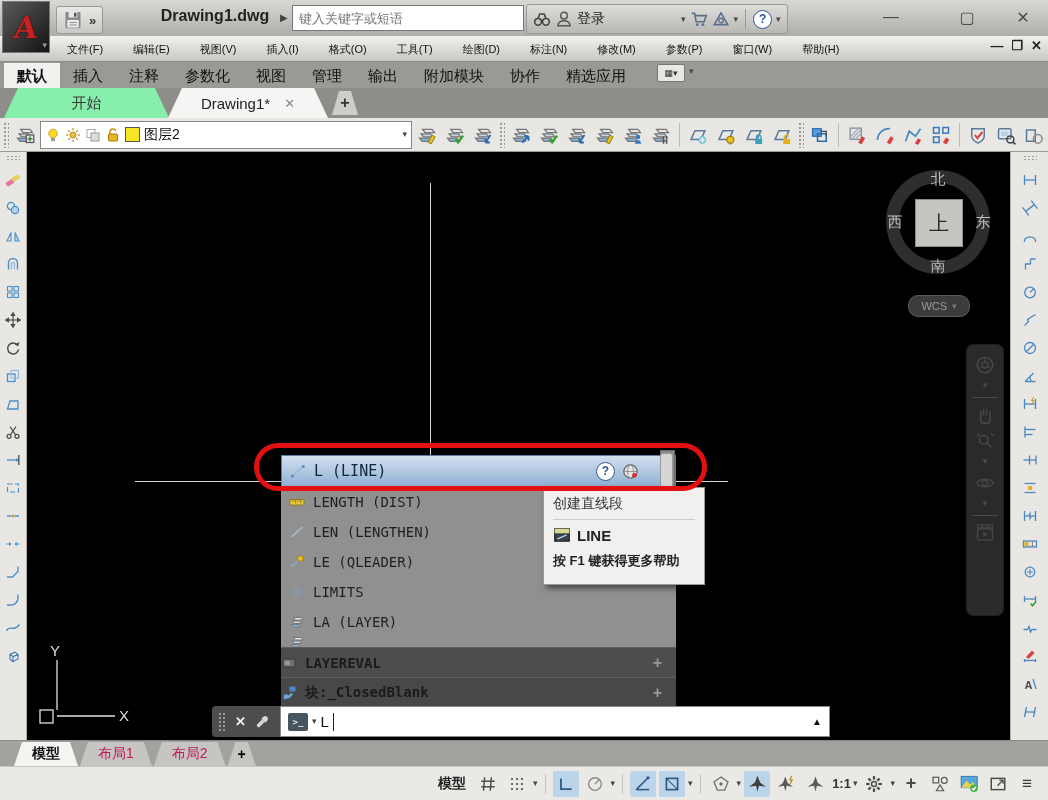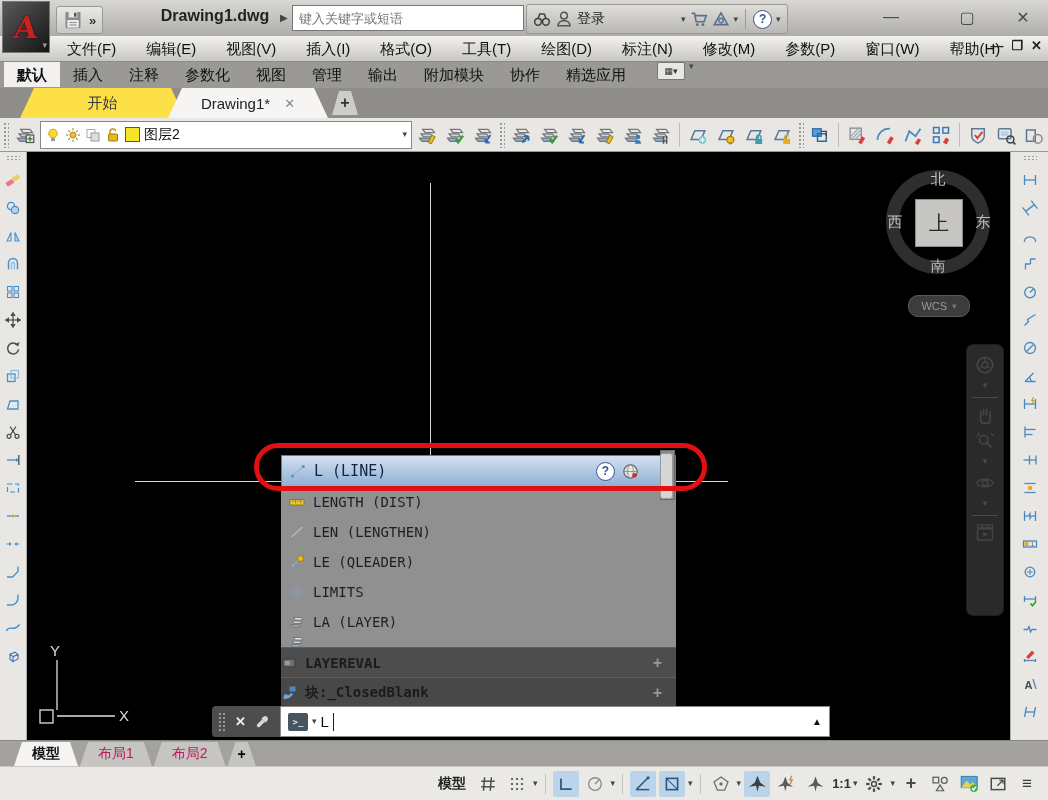--- a/index.html
+++ b/index.html
@@ -15,31 +15,31 @@
   .logo .a{font-size:30px;font-weight:bold;color:#c62222;text-shadow:0 0 2px #400;font-family:"DejaVu Serif",serif;transform:skewX(-6deg);}
   .logo .dd{position:absolute;right:2px;bottom:2px;color:#999;}
   .qat{left:56px;top:6px;height:26px;background:linear-gradient(#e9e8e5,#c9c8c5);border:1px solid #999;border-radius:3px;padding:0 6px;display:flex;align-items:center;gap:6px;}
   .title-text{left:140px;top:7px;width:150px;text-align:center;font-size:16px;font-weight:bold;color:#222;}
   .search{left:292px;top:5px;width:232px;height:26px;background:#fff;border:1px solid #777;box-sizing:border-box;color:#8a8a8a;font-size:13px;padding:0 6px;font-family:"Liberation Sans",sans-serif;}
   .tb-right{left:526px;top:4px;height:28px;display:flex;align-items:center;gap:4px;background:linear-gradient(#dedddA,#b9b8b5);border:1px solid #9a9996;border-radius:3px;padding:0 6px;}
   .signin{font-size:14px;color:#222;}
   .winbtn{width:46px;height:26px;font-size:16px;color:#4a4a4a;display:inline-flex;align-items:center;justify-content:center;}
   
   .menubar{left:0;top:36px;width:1048px;height:26px;background:linear-gradient(#f2f1ef,#c9c7c3);border-bottom:1px solid #8a8a87;display:flex;align-items:center;padding-left:52px;box-sizing:border-box;}
-  .menubar .mi{padding:0 15px;font-size:15px;color:#111;height:26px;line-height:26px;}
+  .menubar .mi{padding:0 15px;font-size:11px;color:#111;height:26px;line-height:26px;}
   .docbtns{position:absolute;right:6px;top:38px;display:flex;gap:8px;font-size:13px;font-weight:bold;color:#222;}
   
-  .ribbontabs{left:0;top:62px;width:1048px;height:26px;background:#9b9995;display:flex;align-items:flex-start;padding-left:4px;box-sizing:border-box;}
+  .ribbontabs{left:0;top:62px;width:1048px;height:26px;background:#9b9995;display:flex;align-items:center;padding-left:4px;box-sizing:border-box;}
   .rtab{padding:0 13px;font-size:15px;color:#111;height:25px;line-height:25px;}
   .rtab.active{background:#f2f1ef;font-weight:bold;}
   .ribbon-opt{margin-left:18px;margin-bottom:4px;width:26px;height:16px;background:#e8e7e4;border:1px solid #777;border-radius:2px;font-size:9px;color:#333;display:inline-flex;align-items:center;justify-content:center;gap:1px;}
   
   .filetabs{left:0;top:88px;width:1048px;height:30px;background:#8f8d89;}
   .ftab{position:absolute;top:0;height:30px;display:flex;align-items:center;justify-content:center;clip-path:polygon(14px 0,calc(100% - 14px) 0,100% 100%,0 100%);font-size:15px;}
-  .ftab.start{left:20px;width:165px;background:#fde047;color:#3a3a3a;}
+  .ftab.start{left:4px;width:165px;background:#86efac;color:#3a3a3a;}
   .ftab.drawing{left:168px;width:160px;background:#f6f5f3;color:#222;gap:14px;}
   .ftab .x{color:#8a8a8a;font-size:13px;}
   .ftab-plus{position:absolute;left:332px;top:3px;width:26px;height:24px;background:#cfcdc9;border-radius:4px 4px 0 0;clip-path:polygon(7px 0,calc(100% - 7px) 0,100% 100%,0 100%);font-weight:bold;color:#333;display:flex;align-items:center;justify-content:center;}
   
   .toolrow{left:0;top:118px;width:1048px;height:34px;background:#e9e7e4;border-bottom:1px solid #9a9894;display:flex;align-items:center;padding:0 2px;box-sizing:border-box;gap:2px;}
   .tb-btn{width:26px;height:28px;display:inline-flex;align-items:center;justify-content:center;flex:0 0 auto;}
   .vgrip{width:6px;height:26px;background-image:radial-gradient(#9a9a98 1px,transparent 1.3px);background-size:4px 4px;flex:0 0 auto;margin:0 1px;}
   .sepv{width:1px;height:24px;background:#bdbbb7;margin:0 3px;flex:0 0 auto;}
   .layercombo{width:372px;height:28px;background:#fff;border:1px solid #888;display:flex;align-items:center;gap:4px;padding:0 4px;box-sizing:border-box;flex:0 0 auto;}
   .swatch{width:13px;height:13px;background:#f5e626;border:1px solid #555;}
@@ -929,20 +929,35 @@
             <svg width="16" height="16" viewBox="0 0 16 16">
               <rect x="8.5" y="1.5" width="6" height="5" fill="#4a88c8"></rect>
               <path d="M3 14.5 C1.8 10.5 3.5 8.5 5.5 9.3 L7.5 10.2 L10.5 7.8 L12 9.5 L8.5 13 Z" fill="#7aa8d8" stroke="#3a6898" stroke-width=".6"></path>
             </svg>
           </span>
         <span>块:_ClosedBlank</span>
         <span class="plus">+</span>
       </div>
     </div>
 
+    <div class="tooltip">
+      <div class="desc">创建直线段</div>
+      <hr>
+      <div class="cmd">
+        <span class="i">
+            <svg width="18" height="18" viewBox="0 0 16 16">
+              <rect x="1.5" y="2.5" width="13" height="11" fill="#35424e" stroke="#222"></rect>
+              <rect x="1.5" y="2.5" width="13" height="4" fill="#d8d890"></rect>
+              <line x1="4" y1="11.5" x2="12" y2="8" stroke="#cddcea" stroke-width="1.1"></line>
+            </svg>
+          </span>
+        <span>LINE</span>
+      </div>
+      <div class="help">按 F1 键获得更多帮助</div>
+    </div>
 
     <div class="redbox"></div>
 
     <div class="cmdbar">
       <div class="cmd-handle">
         <span class="cmd-grip"></span>
         <span class="cmd-x">✕</span>
         <span class="i">
             <svg width="15" height="15" viewBox="0 0 16 16">
               <path d="M13.8 4.2 A3.6 3.6 0 0 0 9 2.8 L6.8 5 L11 9.2 L13.2 7 A3.6 3.6 0 0 0 13.8 4.2 Z" fill="#d8d8d8"></path>

